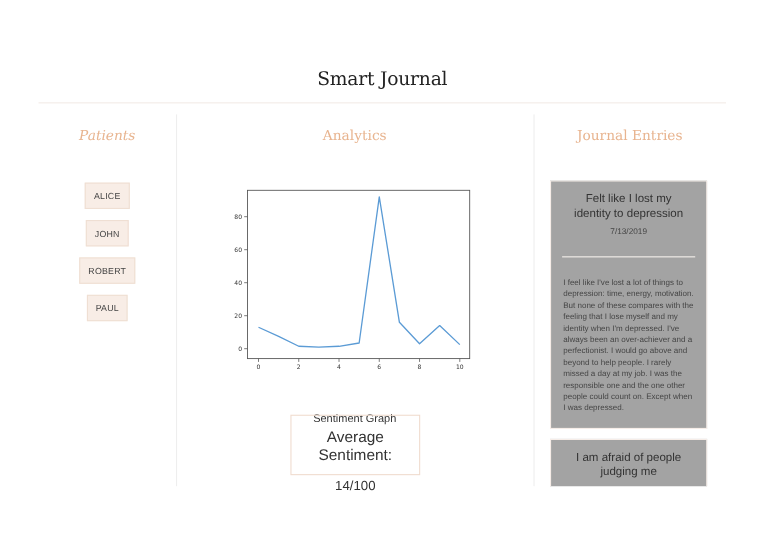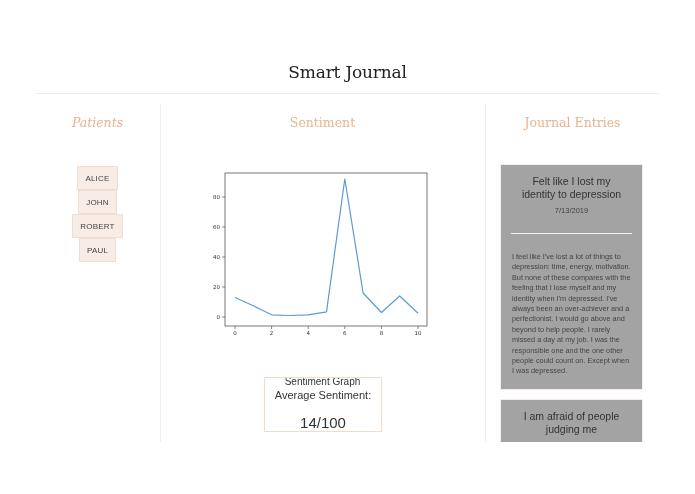--- a/index.html
+++ b/index.html
@@ -22,42 +22,42 @@
     .section-title {
       position: absolute; top: 115px; text-align: center;
       font-family: "DejaVu Serif", serif; font-size: 12.5px; color: #e8b48f;
     }
     .patients-title { left: 35px; width: 125px; font-style: italic; }
     .analytics-title { left: 160px; width: 325px; }
     .journal-title { left: 485px; width: 175px; }
 
     .patients-list {
       position: absolute; top: 166px; left: 35px; width: 125px;
-      display: flex; flex-direction: column; align-items: center; 
+      display: flex; flex-direction: column; align-items: center; gap: 10px;
     }
     .patient-btn {
       background: #f8ede6; border: 1px solid #efdfd3;
       font-size: 8px; color: #444; letter-spacing: 0.2px;
       height: 24px; padding: 0 7px; display: flex; align-items: center; justify-content: center;
       cursor: pointer; min-width: 36px;
     }
 
     .chart-wrap { position: absolute; left: 200px; top: 165px; width: 240px; height: 175px; }
     .chart-wrap svg { display: block; }
 
     .chart-caption {
       position: absolute; top: 376px; left: 160px; width: 325px; text-align: center;
       font-size: 10px; color: #333;
     }
     .sentiment-box {
       position: absolute; left: 264px; top: 377px; width: 118px; height: 55px;
       border: 1px solid #f0dccf; text-align: center;
     }
-    .sentiment-label { font-size: 11px; color: #333; margin-top: 11px; }
-    .sentiment-value { font-size: 15px; color: #333; margin-top: 13px; text-align: center; }
+    .sentiment-label { font-size: 14px; color: #333; margin-top: 11px; }
+    .sentiment-value { font-size: 12px; color: #333; margin-top: 13px; text-align: center; }
 
     .journal-list {
       position: absolute; left: 500px; top: 164px; width: 143px; height: 278px;
       overflow: hidden;
     }
     .entry-card {
       border: 1px solid #f6ede8; background: #a3a3a3; padding: 10px 10px 12px 10px;
       margin-bottom: 9px;
     }
     .entry-title {
@@ -80,21 +80,21 @@
 <div class="col-divider d2"></div>
 
 <div class="section-title patients-title">Patients</div>
 <div class="patients-list">
   <div class="patient-btn">ALICE</div>
   <div class="patient-btn">JOHN</div>
   <div class="patient-btn">ROBERT</div>
   <div class="patient-btn">PAUL</div>
 </div>
 
-<div class="section-title analytics-title">Sentiment</div>
+<div class="section-title analytics-title">Analytics</div>
 <div class="chart-wrap">
   <svg id="chart-svg" width="240" height="175" viewBox="0 0 240 175">
       <rect x="25" y="8" width="202" height="153" fill="#fff" stroke="#555" stroke-width="0.8"></rect>
       <line x1="22" y1="152" x2="25" y2="152" stroke="#555" stroke-width="0.7"></line>
       <text x="20" y="154" font-size="5.5" text-anchor="end" fill="#333" font-family="DejaVu Sans, sans-serif">0</text>
       <line x1="22" y1="122" x2="25" y2="122" stroke="#555" stroke-width="0.7"></line>
       <text x="20" y="124" font-size="5.5" text-anchor="end" fill="#333" font-family="DejaVu Sans, sans-serif">20</text>
       <line x1="22" y1="92" x2="25" y2="92" stroke="#555" stroke-width="0.7"></line>
       <text x="20" y="94" font-size="5.5" text-anchor="end" fill="#333" font-family="DejaVu Sans, sans-serif">40</text>
       <line x1="22" y1="62" x2="25" y2="62" stroke="#555" stroke-width="0.7"></line>

